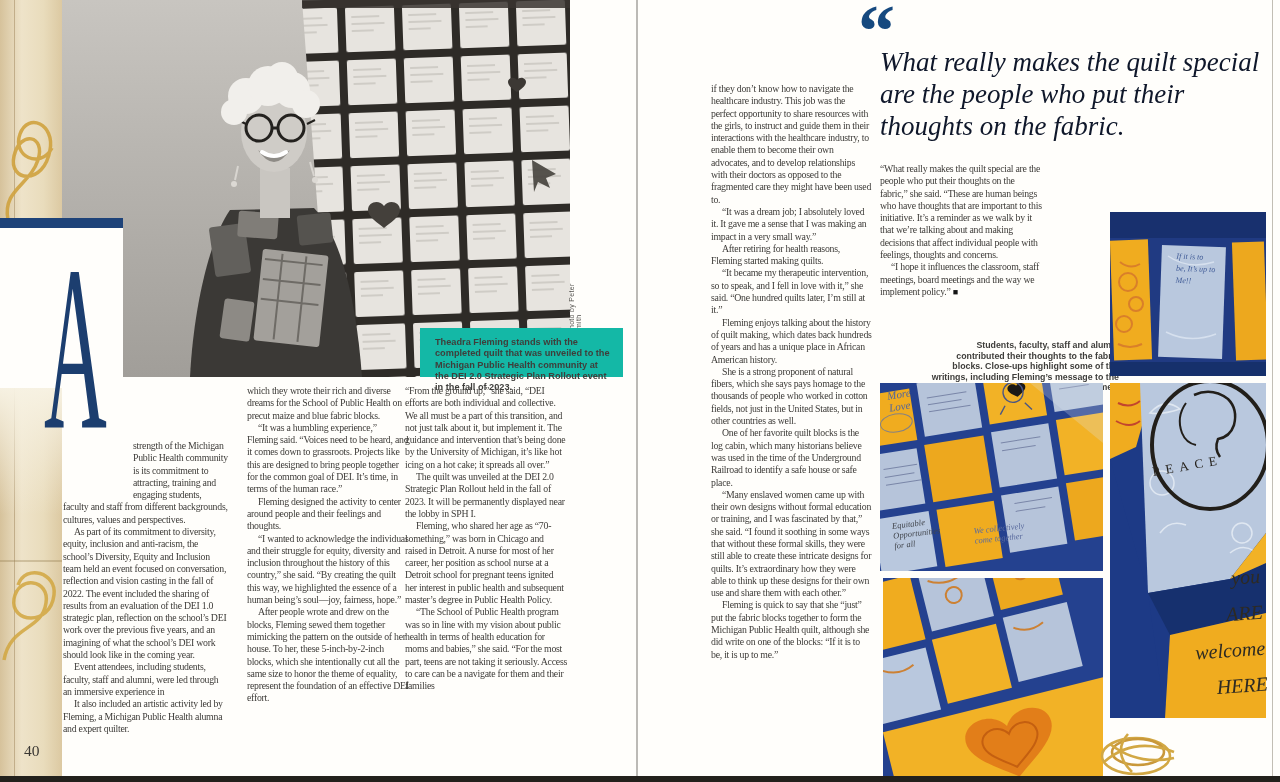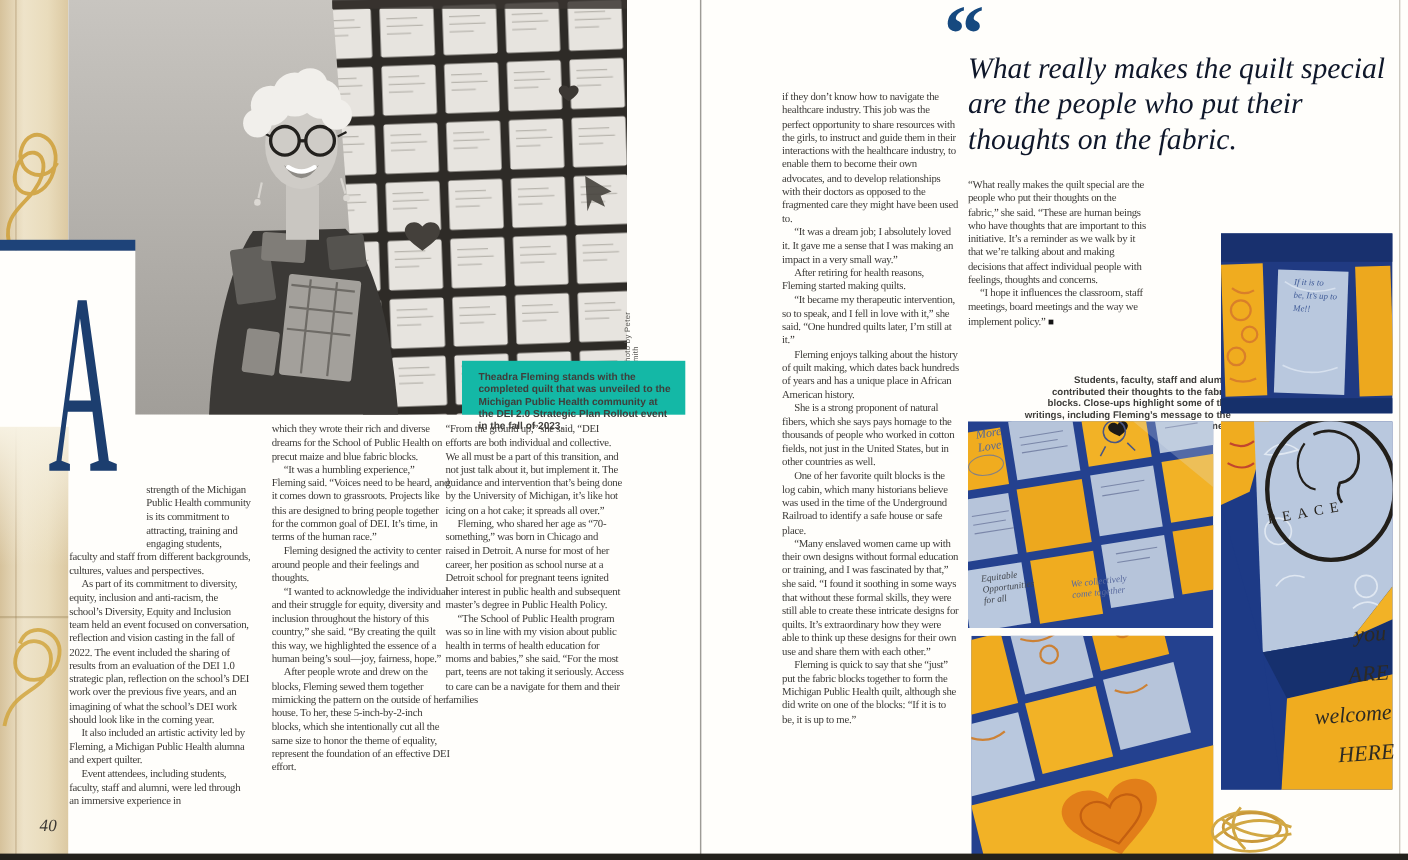--- a/index.html
+++ b/index.html
@@ -146,39 +146,40 @@
 
   <div class="photo-credit">Photo by Peter Smith</div>
 
   <div class="caption-box">
     <div class="caption">Theadra Fleming stands with the completed quilt that was unveiled to the Michigan Public Health community at the DEI 2.0 Strategic Plan Rollout event in the fall of 2023.</div>
   </div>
 
   <div class="col" style="left:63px;top:400px;width:165px;margin-top:40px;">
     <p class="cont"><span class="dc-spacer"></span><span>strength of the Michigan Public Health community is its commitment to attracting, training and engaging students, faculty and staff from different backgrounds, cultures, values and perspectives.</span></p>
     <p>As part of its commitment to diversity, equity, inclusion and anti-racism, the school’s Diversity, Equity and Inclusion team held an event focused on conversation, reflection and vision casting in the fall of 2022. The event included the sharing of results from an evaluation of the DEI 1.0 strategic plan, reflection on the school’s DEI work over the previous five years, and an imagining of what the school’s DEI work should look like in the coming year.</p>
+    <p>Event attendees, including students, faculty, staff and alumni, were led through an immersive experience in</p>
     <p>It also included an artistic activity led by Fleming, a Michigan Public Health alumna and expert quilter.</p>
-    <p>Event attendees, including students, faculty, staff and alumni, were led through an immersive experience in</p>
   </div>
 
   <div class="col" style="left:247px;top:385px;width:162px;">
     <p class="cont">which they wrote their rich and diverse dreams for the School of Public Health on precut maize and blue fabric blocks.</p>
     <p>“It was a humbling experience,” Fleming said. “Voices need to be heard, and it comes down to grassroots. Projects like this are designed to bring people together for the common goal of DEI. It’s time, in terms of the human race.”</p>
     <p>Fleming designed the activity to center around people and their feelings and thoughts.</p>
     <p>“I wanted to acknowledge the individual and their struggle for equity, diversity and inclusion throughout the history of this country,” she said. “By creating the quilt this way, we highlighted the essence of a human being’s soul—joy, fairness, hope.”</p>
     <p>After people wrote and drew on the blocks, Fleming sewed them together mimicking the pattern on the outside of her house. To her, these 5-inch-by-2-inch blocks, which she intentionally cut all the same size to honor the theme of equality, represent the foundation of an effective DEI effort.</p>
   </div>
 
   <div class="col" style="left:405px;top:385px;width:162px;">
     <p class="cont">“From the ground up,” she said, “DEI efforts are both individual and collective. We all must be a part of this transition, and not just talk about it, but implement it. The guidance and intervention that’s being done by the University of Michigan, it’s like hot icing on a hot cake; it spreads all over.”</p>
+    <p>The quilt was unveiled at the DEI 2.0 Strategic Plan Rollout held in the fall of 2023. It will be permanently displayed near the lobby in SPH I.</p>
     <p>Fleming, who shared her age as “70-something,” was born in Chicago and raised in Detroit. A nurse for most of her career, her position as school nurse at a Detroit school for pregnant teens ignited her interest in public health and subsequent master’s degree in Public Health Policy.</p>
     <p>“The School of Public Health program was so in line with my vision about public health in terms of health education for moms and babies,” she said. “For the most part, teens are not taking it seriously. Access to care can be a navigate for them and their families</p>
   </div>
 
-  <div class="pagenum" style="left:36px;top:742px;font-style:italic;">40</div>
+  <div class="pagenum" style="left:24px;top:742px;">40</div>
 
   <div class="gutter"></div>
 
   <div class="quote-mark">“</div>
   <div class="pull-quote">What really makes the quilt special are the people who put their thoughts on the fabric.</div>
 
   <div class="col" style="left:880px;top:163px;width:163px;">
     <p class="cont">“What really makes the quilt special are the people who put their thoughts on the fabric,” she said. “These are human beings who have thoughts that are important to this initiative. It’s a reminder as we walk by it that we’re talking about and making decisions that affect individual people with feelings, thoughts and concerns.</p>
     <p><span>“I hope it influences the classroom, staff meetings, board meetings and the way we implement policy.” </span><span class="end-mark">■</span></p>
   </div>

